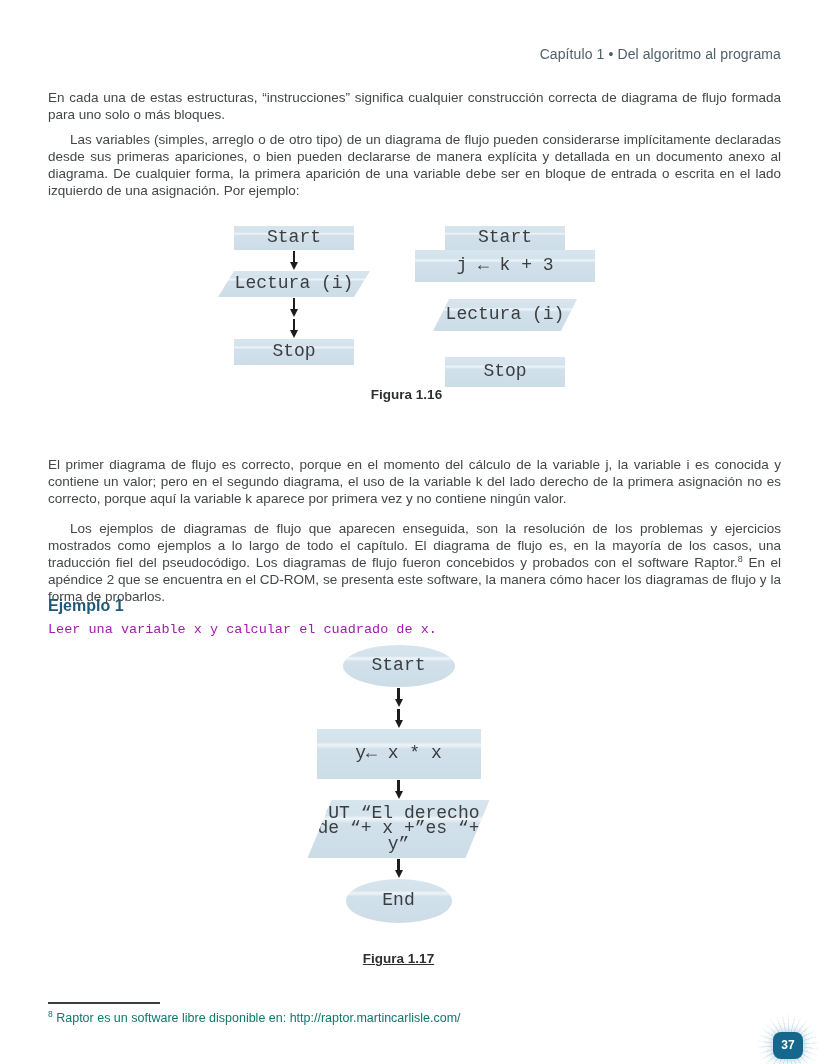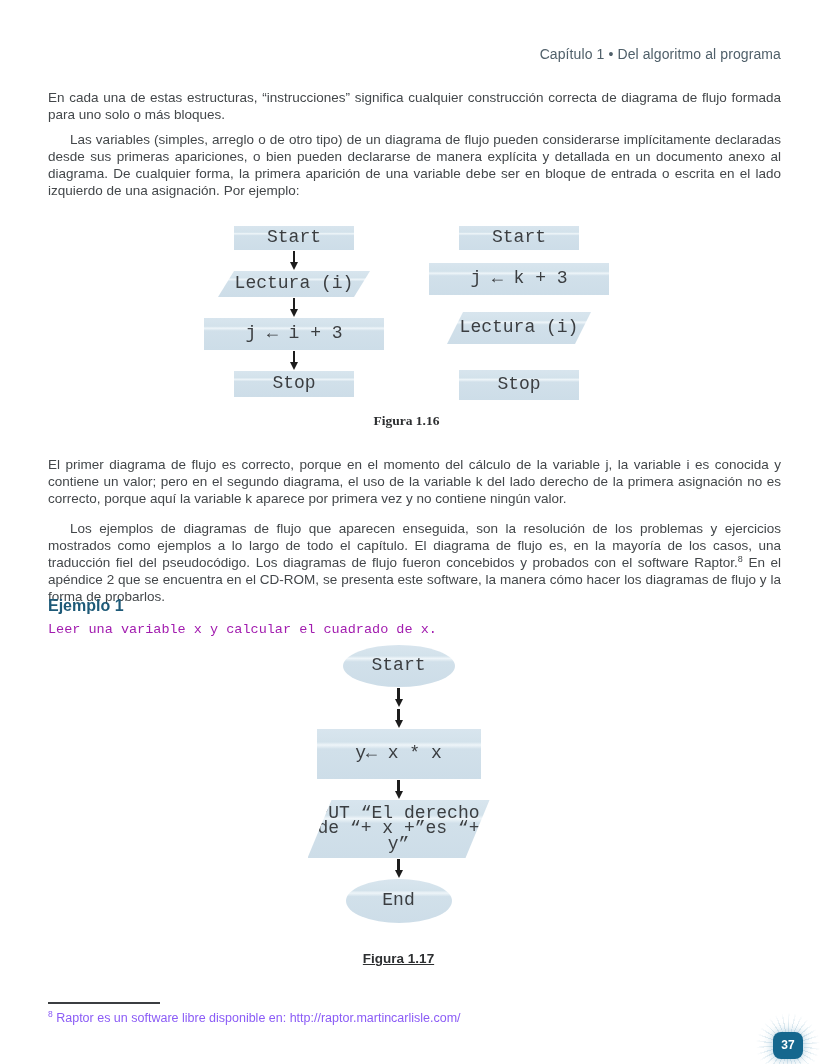--- a/index.html
+++ b/index.html
@@ -109,21 +109,21 @@
     top: 226px;
     left: 48px;
     width: 733px;
     display: flex;
     flex-direction: column;
     align-items: center;
     transform: translateX(-8px);
   }
   #fig116 .cols { display: flex; gap: 45px; align-items: flex-start; }
   .fc-col { display: flex; flex-direction: column; align-items: center; }
-  #fig116 .fig-caption { margin-top: 13px; font-family: Liberation Serif, serif; }
+  #fig116 .fig-caption { margin-top: 0; }
 
   
   #fig117 {
     position: absolute;
     top: 645px;
     left: 48px;
     width: 733px;
     display: flex;
     flex-direction: column;
     align-items: center;
@@ -135,21 +135,21 @@
   .footnote {
     position: absolute;
     left: 48px;
     top: 1002px;
     width: 600px;
   }
   .footnote-rule { width: 112px; height: 2px; background: #3b3e41; }
   .footnote-text {
     margin-top: 7px;
     font-size: 12.5px;
-    color: #8b5cf6;
+    color: #0f766e;
   }
   .footnote-text sup { font-size: 8.5px; line-height: 0; }
 
   
   .page-badge-wrap {
     position: absolute;
     top: 1013px;
     left: 756px;
     width: 64px;
     height: 64px;
@@ -201,37 +201,34 @@
             <span class="line"></span>
             <span class="head"></span>
           </div>
         <div class="fc-block fc-fill fc-para" style="width:152px;height:26px;">
           <span class="fc-label">Lectura (i)</span>
         </div>
         <div class="fc-arrow">
             <span class="line"></span>
             <span class="head"></span>
           </div>
-        <div class="fc-block fc-fill" style="width:180px;height:32px;">
-          <span class="fc-label">j ← i + 3</span>
-        </div>
         <div class="fc-arrow">
             <span class="line"></span>
             <span class="head"></span>
           </div>
         <div class="fc-block fc-fill" style="width:120px;height:26px;">
           <span class="fc-label">Stop</span>
         </div>
       </div>
 
       <div class="fc-col">
         <div class="fc-block fc-fill" style="width:120px;height:24px;">
           <span class="fc-label">Start</span>
         </div>
-        <div class="fc-block fc-fill" style="width:180px;height:32px;margin-top:13px;">
+        <div class="fc-block fc-fill" style="width:180px;height:32px;">
           <span class="fc-label">j ← k + 3</span>
         </div>
         <div class="fc-block fc-fill fc-para" style="width:144px;height:32px;margin-top:17px;">
           <span class="fc-label">Lectura (i)</span>
         </div>
         <div class="fc-block fc-fill" style="width:120px;height:30px;margin-top:26px;">
           <span class="fc-label">Stop</span>
         </div>
       </div>
 

